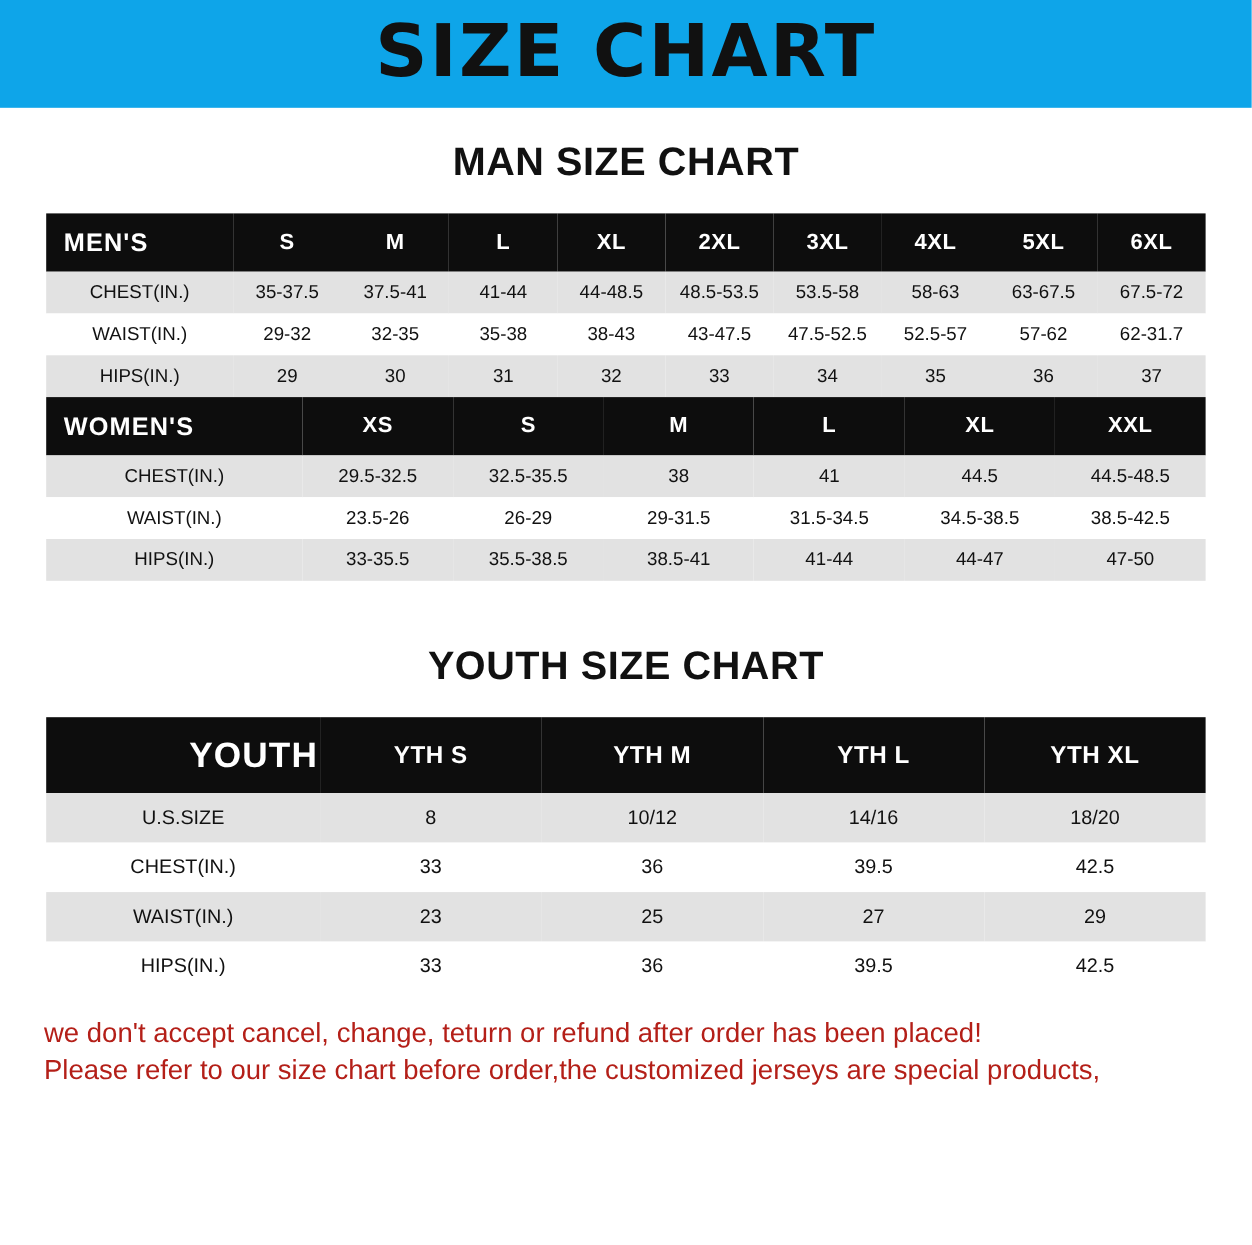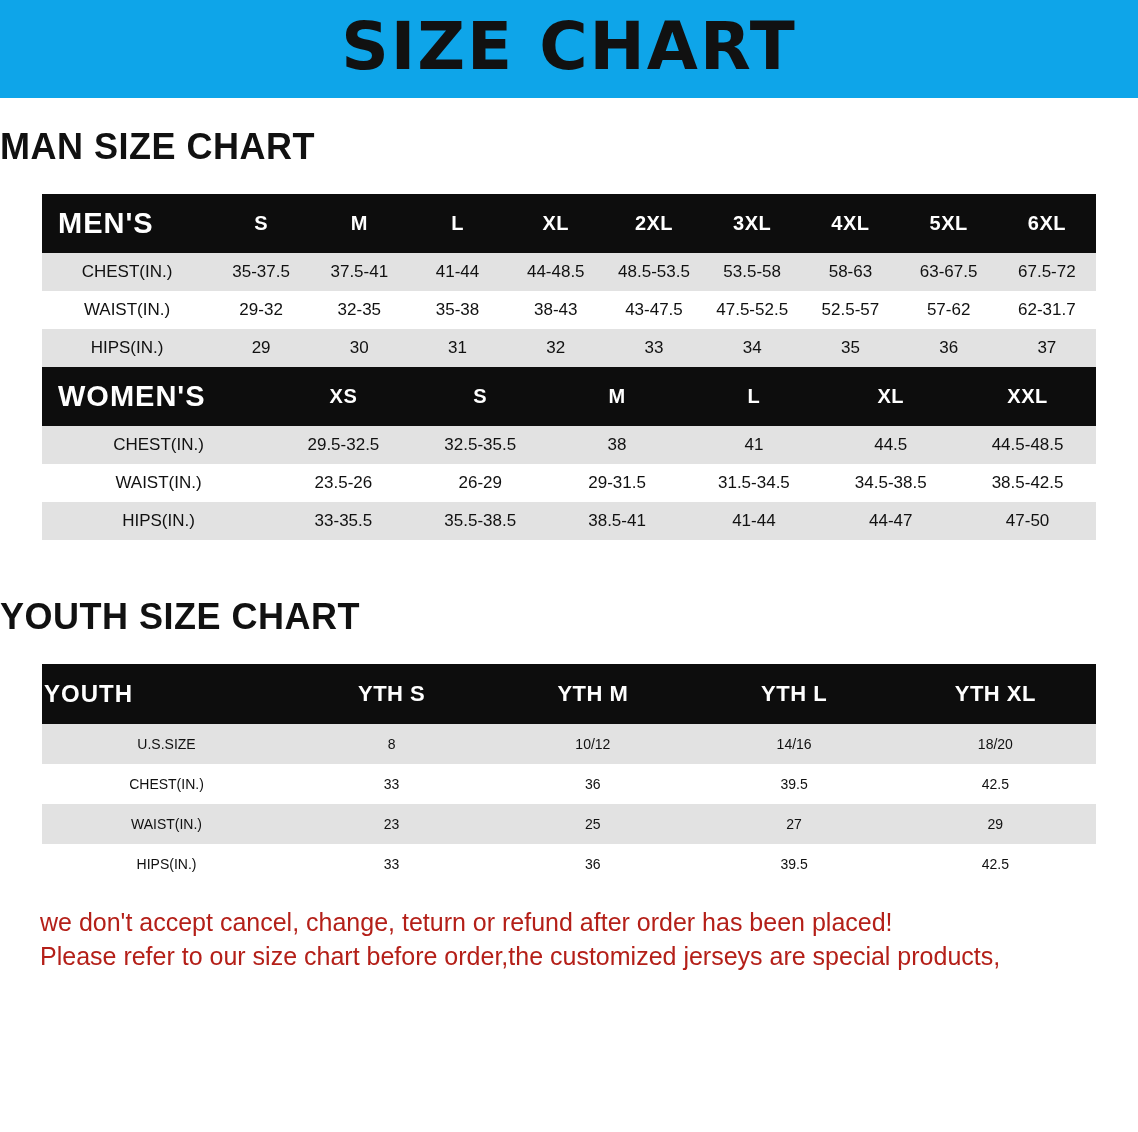--- a/index.html
+++ b/index.html
@@ -35,20 +35,21 @@
     font-weight: bold;
     font-size: 66px;
     letter-spacing: 2px;
     color: #111111;
     line-height: 1;
     margin-top: -4px;
   }
 
   
   .section-title {
+    text-align: center;
     font-family: "Liberation Sans", sans-serif;
     font-weight: bold;
     font-size: 36px;
     letter-spacing: 0.5px;
     color: #111111;
   }
   .title-man    { margin-top: 28px; margin-bottom: 26px; }
   .title-women  { margin-top: 42px; margin-bottom: 26px; }
   .title-youth  { margin-top: 56px; margin-bottom: 26px; }
 
@@ -66,21 +67,21 @@
     color: #ffffff;
     font-weight: bold;
     font-size: 20px;
     padding: 13px 2px;
     text-align: center;
     letter-spacing: 0.5px;
   }
   thead th.first {
     text-align: left;
     padding-left: 16px;
-    font-size: 29px;
+    font-size: 23px;
     letter-spacing: 1px;
   }
   tbody td {
     font-size: 17px;
     text-align: center;
     padding: 9px 2px;
     color: #111111;
   }
   tbody td.first {
     font-size: 17px;
@@ -89,28 +90,28 @@
   tbody tr.shade td { background: #e2e2e2; }
   tbody tr.plain td { background: #ffffff; }
 
   
   .men-col-0 { width: 152px; }
   .women-col-0 { width: 215px; }
   .youth-col-0 { width: 245px; }
 
   
   .youth tbody td {
-    font-size: 14px;
+    font-size: 18px;
     padding: 12px 2px;
   }
   .youth thead th {
     font-size: 22px;
     padding: 16px 2px;
   }
-  .youth thead th.first { font-size: 24px; }
+  .youth thead th.first { font-size: 32px; text-align: right; }
 
   
   .note {
     margin: 22px 40px 0 40px;
     color: #b41f18;
     font-size: 25px;
     line-height: 1.35;
     text-align: left;
     font-family: "Liberation Sans", sans-serif;
   }

